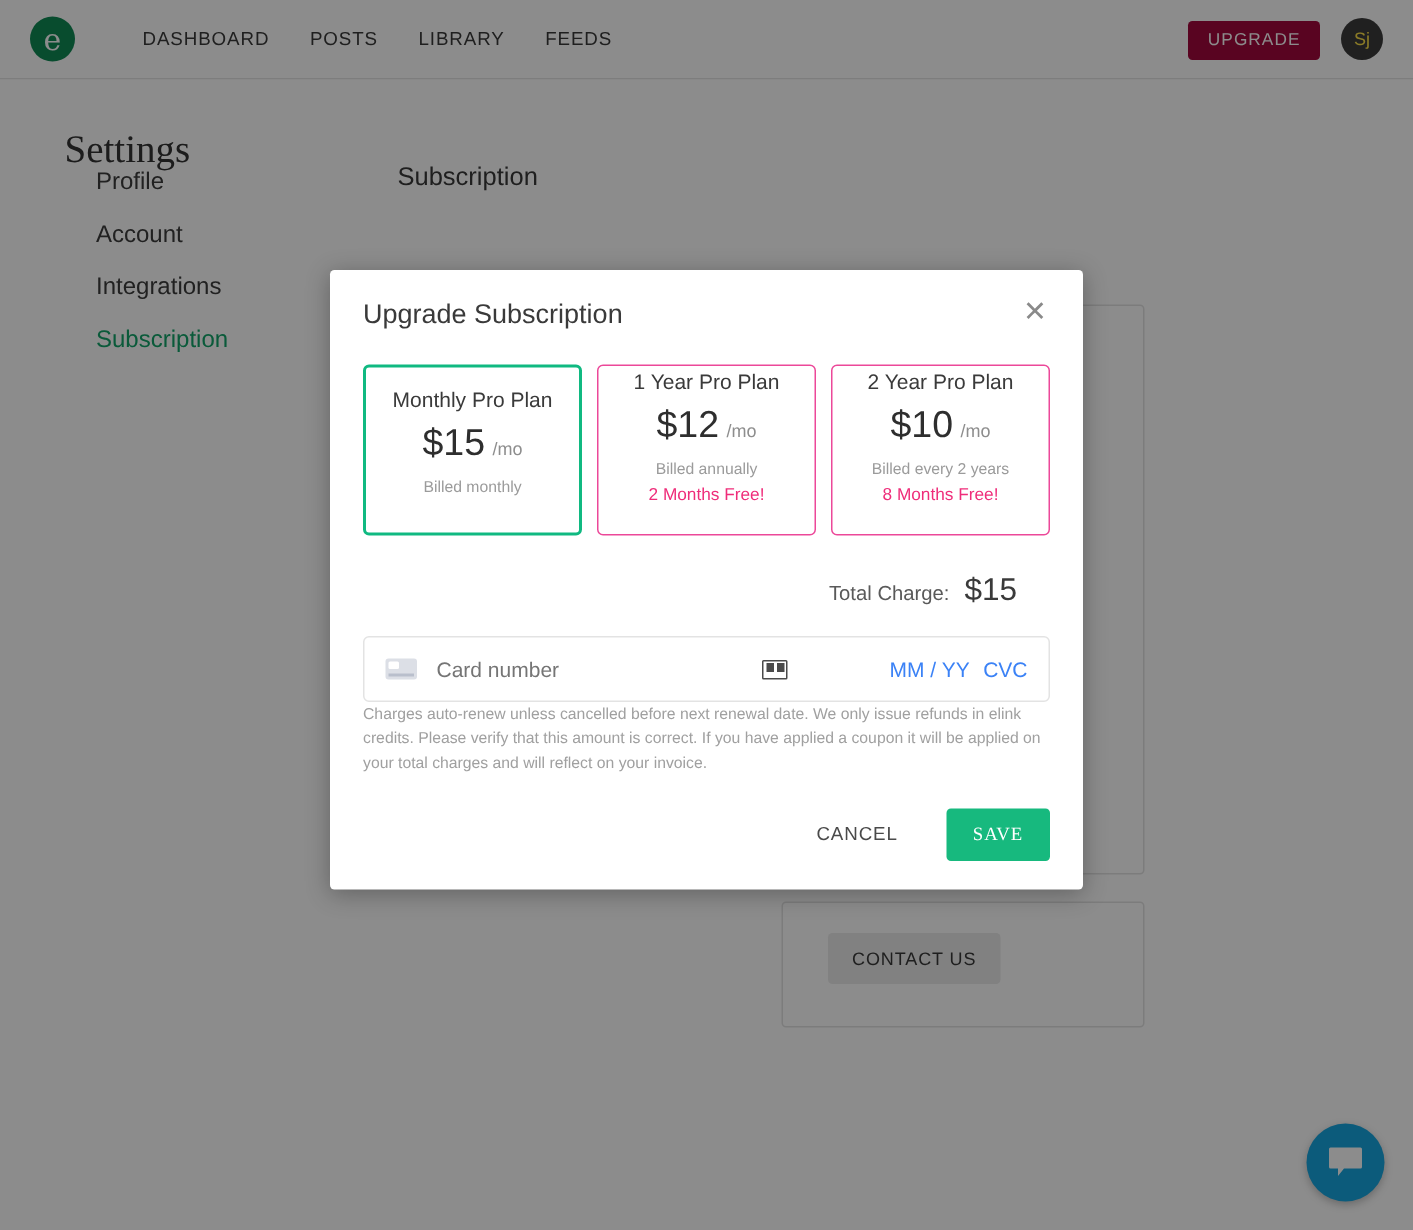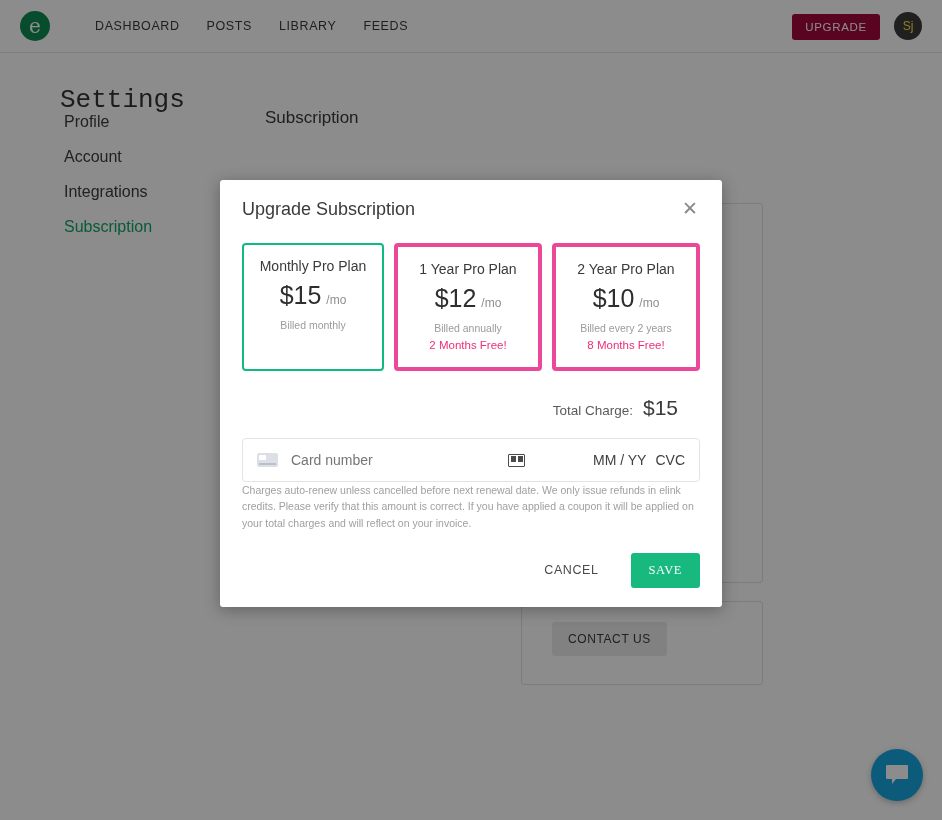--- a/index.html
+++ b/index.html
@@ -67,23 +67,23 @@
     font-size: 12px;
     display: flex; align-items: center; justify-content: center;
     cursor: pointer;
   }
 
   .content {
     position: absolute; top: 53px; left: 0; right: 0; bottom: 0;
     background: #ffffff;
   }
   .settings-title {
-    position: absolute; left: 60px; top: 15px;
+    position: absolute; left: 43px; top: 15px;
     font-size: 26px; color: #333; font-weight: normal;
-    font-family: Liberation Mono, monospace;
+    font-family: Liberation Serif, serif;
   }
   .side-nav {
     position: absolute; left: 64px; top: 60px;
     display: flex; flex-direction: column; gap: 17px;
   }
   .side-item {
     font-size: 16px; color: #3d3d3d; cursor: pointer;
   }
   .side-item.active { color: #13a56a; }
 
@@ -151,24 +151,24 @@
     line-height: 1; padding: 0 2px;
     font-family: "DejaVu Sans", sans-serif;
   }
 
   .plans {
     display: flex; gap: 10px;
     margin-top: 23px;
   }
   .plan {
     flex: 1;
-    border: 4px solid #ec4899;
+    border: 1px solid #ec4899;
     border-radius: 4px;
     text-align: center;
-    padding: 14px 6px 16px;
+    padding: 2px 6px 16px;
     cursor: pointer;
     background: #fff;
     min-height: 114px;
   }
   .plan.selected {
     border: 2px solid #10b981;
     padding: 13px 5px 15px;
   }
   .plan-name {
     font-size: 14px; color: #3a3a3a;
@@ -250,21 +250,21 @@
     content: ""; position: absolute;
     left: 1.5px; top: 1.5px; width: 5px; height: 6px;
     background: #4a4a4a;
   }
   .id-icon::after {
     content: ""; position: absolute;
     right: 1.5px; top: 1.5px; width: 5px; height: 6px;
     background: #4a4a4a;
   }
   .exp-text, .cvc-text {
-    font-size: 14px; color: #404040;
+    font-size: 14px; color: #3b82f6;
   }
   .exp-text { margin-left: auto; }
   .cvc-text { margin-left: 9px; }
 
   .disclaimer {
     font-size: 10.5px; line-height: 1.55;
     color: #a0a0a0;
   }
 
   .modal-footer {

